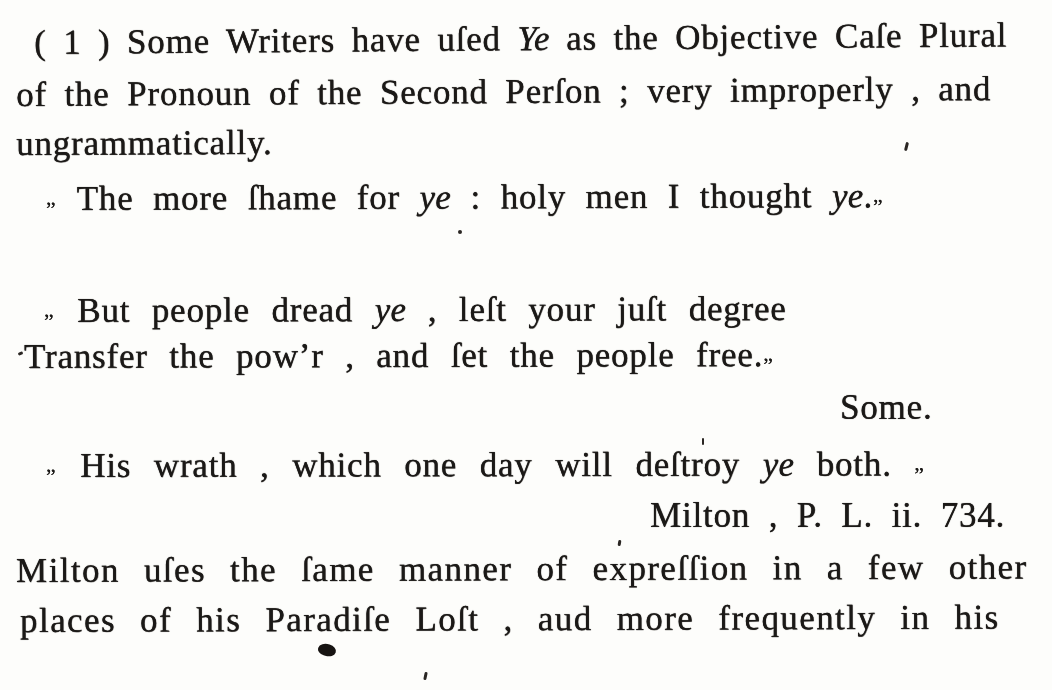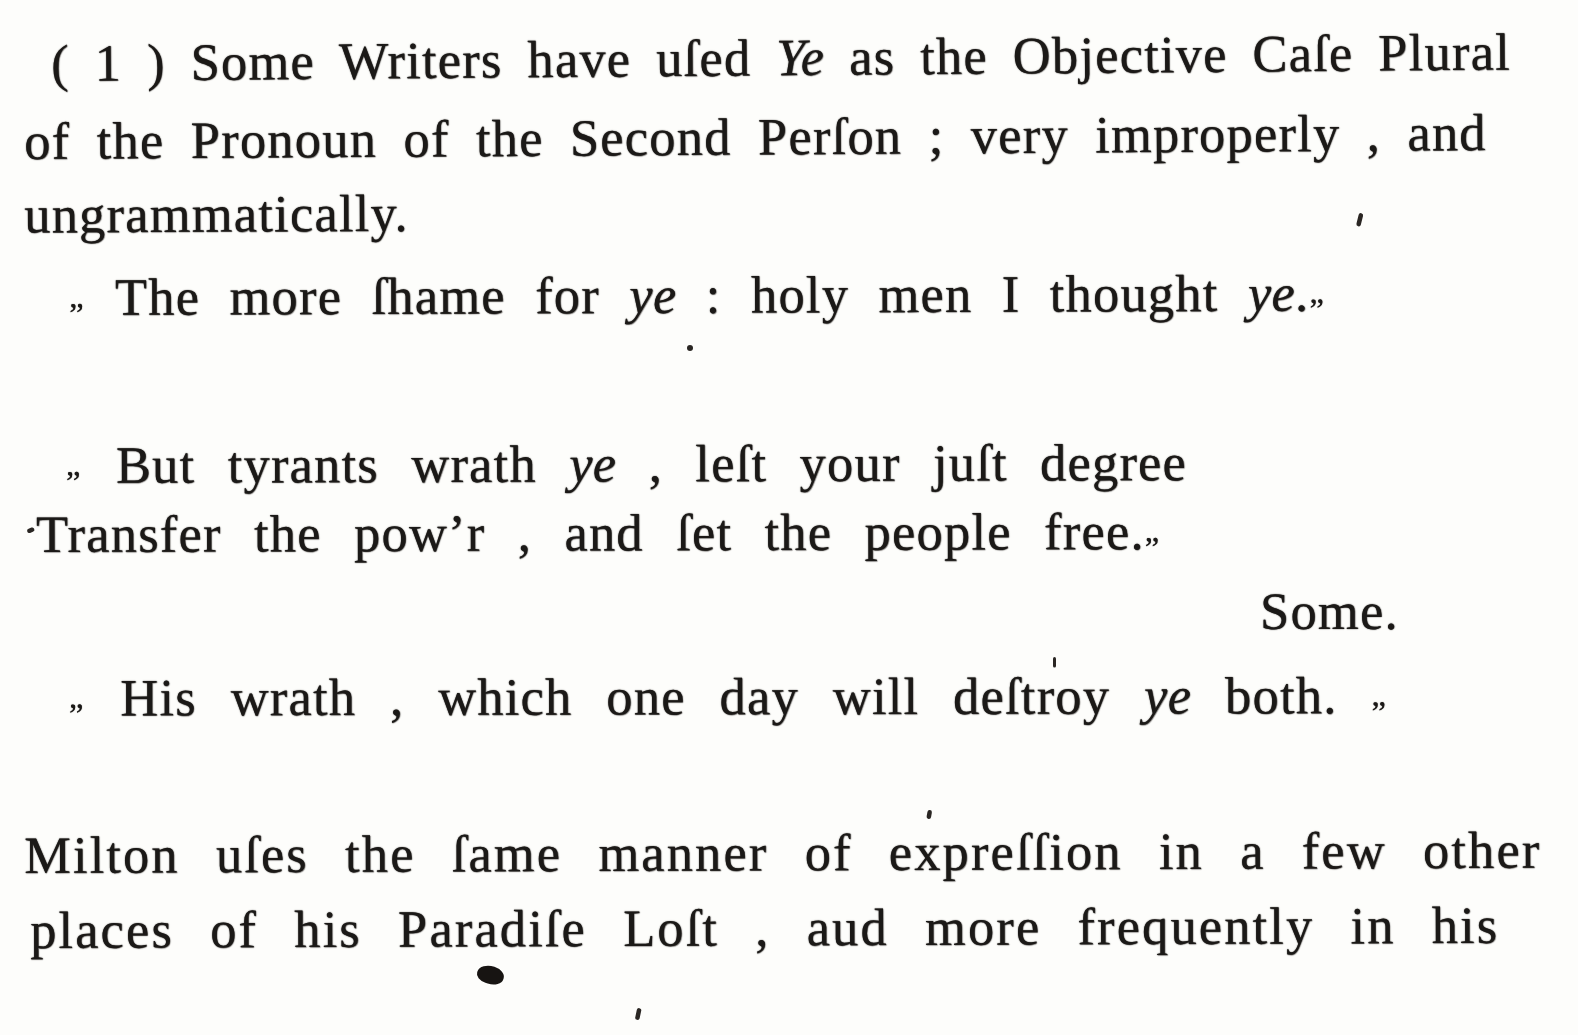--- a/index.html
+++ b/index.html
@@ -76,24 +76,25 @@
 </style>
 </head>
 <body>
 
 <div class="page">
 
   <div class="line l1"><span>( 1 ) Some Writers have uſed </span><span class="it">Ye</span><span> as the Objective Caſe Plural</span></div>
   <div class="line l2"><span>of the Pronoun of the Second Perſon ; very improperly , and</span></div>
   <div class="line l3"><span>ungrammatically.</span></div>
   <div class="line l4"><span class="qm">„</span><span> The more ſhame for </span><span class="it">ye</span><span> : holy men I thought </span><span class="it">ye</span><span>.</span><span class="qm">„</span></div>
-  <div class="line l6"><span class="qm">„</span><span> But tyrants wrath </span><span class="it">ye</span><span> , leſt your juſt degree</span></div>
+  <div class="line l6"><span class="qm">„</span><span> But people dread </span><span class="it">ye</span><span> , leſt your juſt degree</span></div>
   <div class="line l7"><span>Transfer the pow’r , and ſet the people free.</span><span class="qm">„</span></div>
   <div class="line l8"><span>Some.</span></div>
   <div class="line l9"><span class="qm">„</span><span> His wrath , which one day will deſtroy </span><span class="it">ye</span><span> both. </span><span class="qm">„</span></div>
+  <div class="line l10"><span>Milton , P. L. ii. 734.</span></div>
   <div class="line l11"><span>Milton uſes the ſame manner of expreſſion in a few other</span></div>
   <div class="line l12"><span>places of his Paradiſe Loſt , aud more frequently in his</span></div>
 
   <div class="blot"></div>
   <div class="speck sp1"></div>
   <div class="speck sp2"></div>
   <div class="speck sp3"></div>
   <div class="speck sp4"></div>
   <div class="speck sp5"></div>
   <div class="speck sp6"></div>

